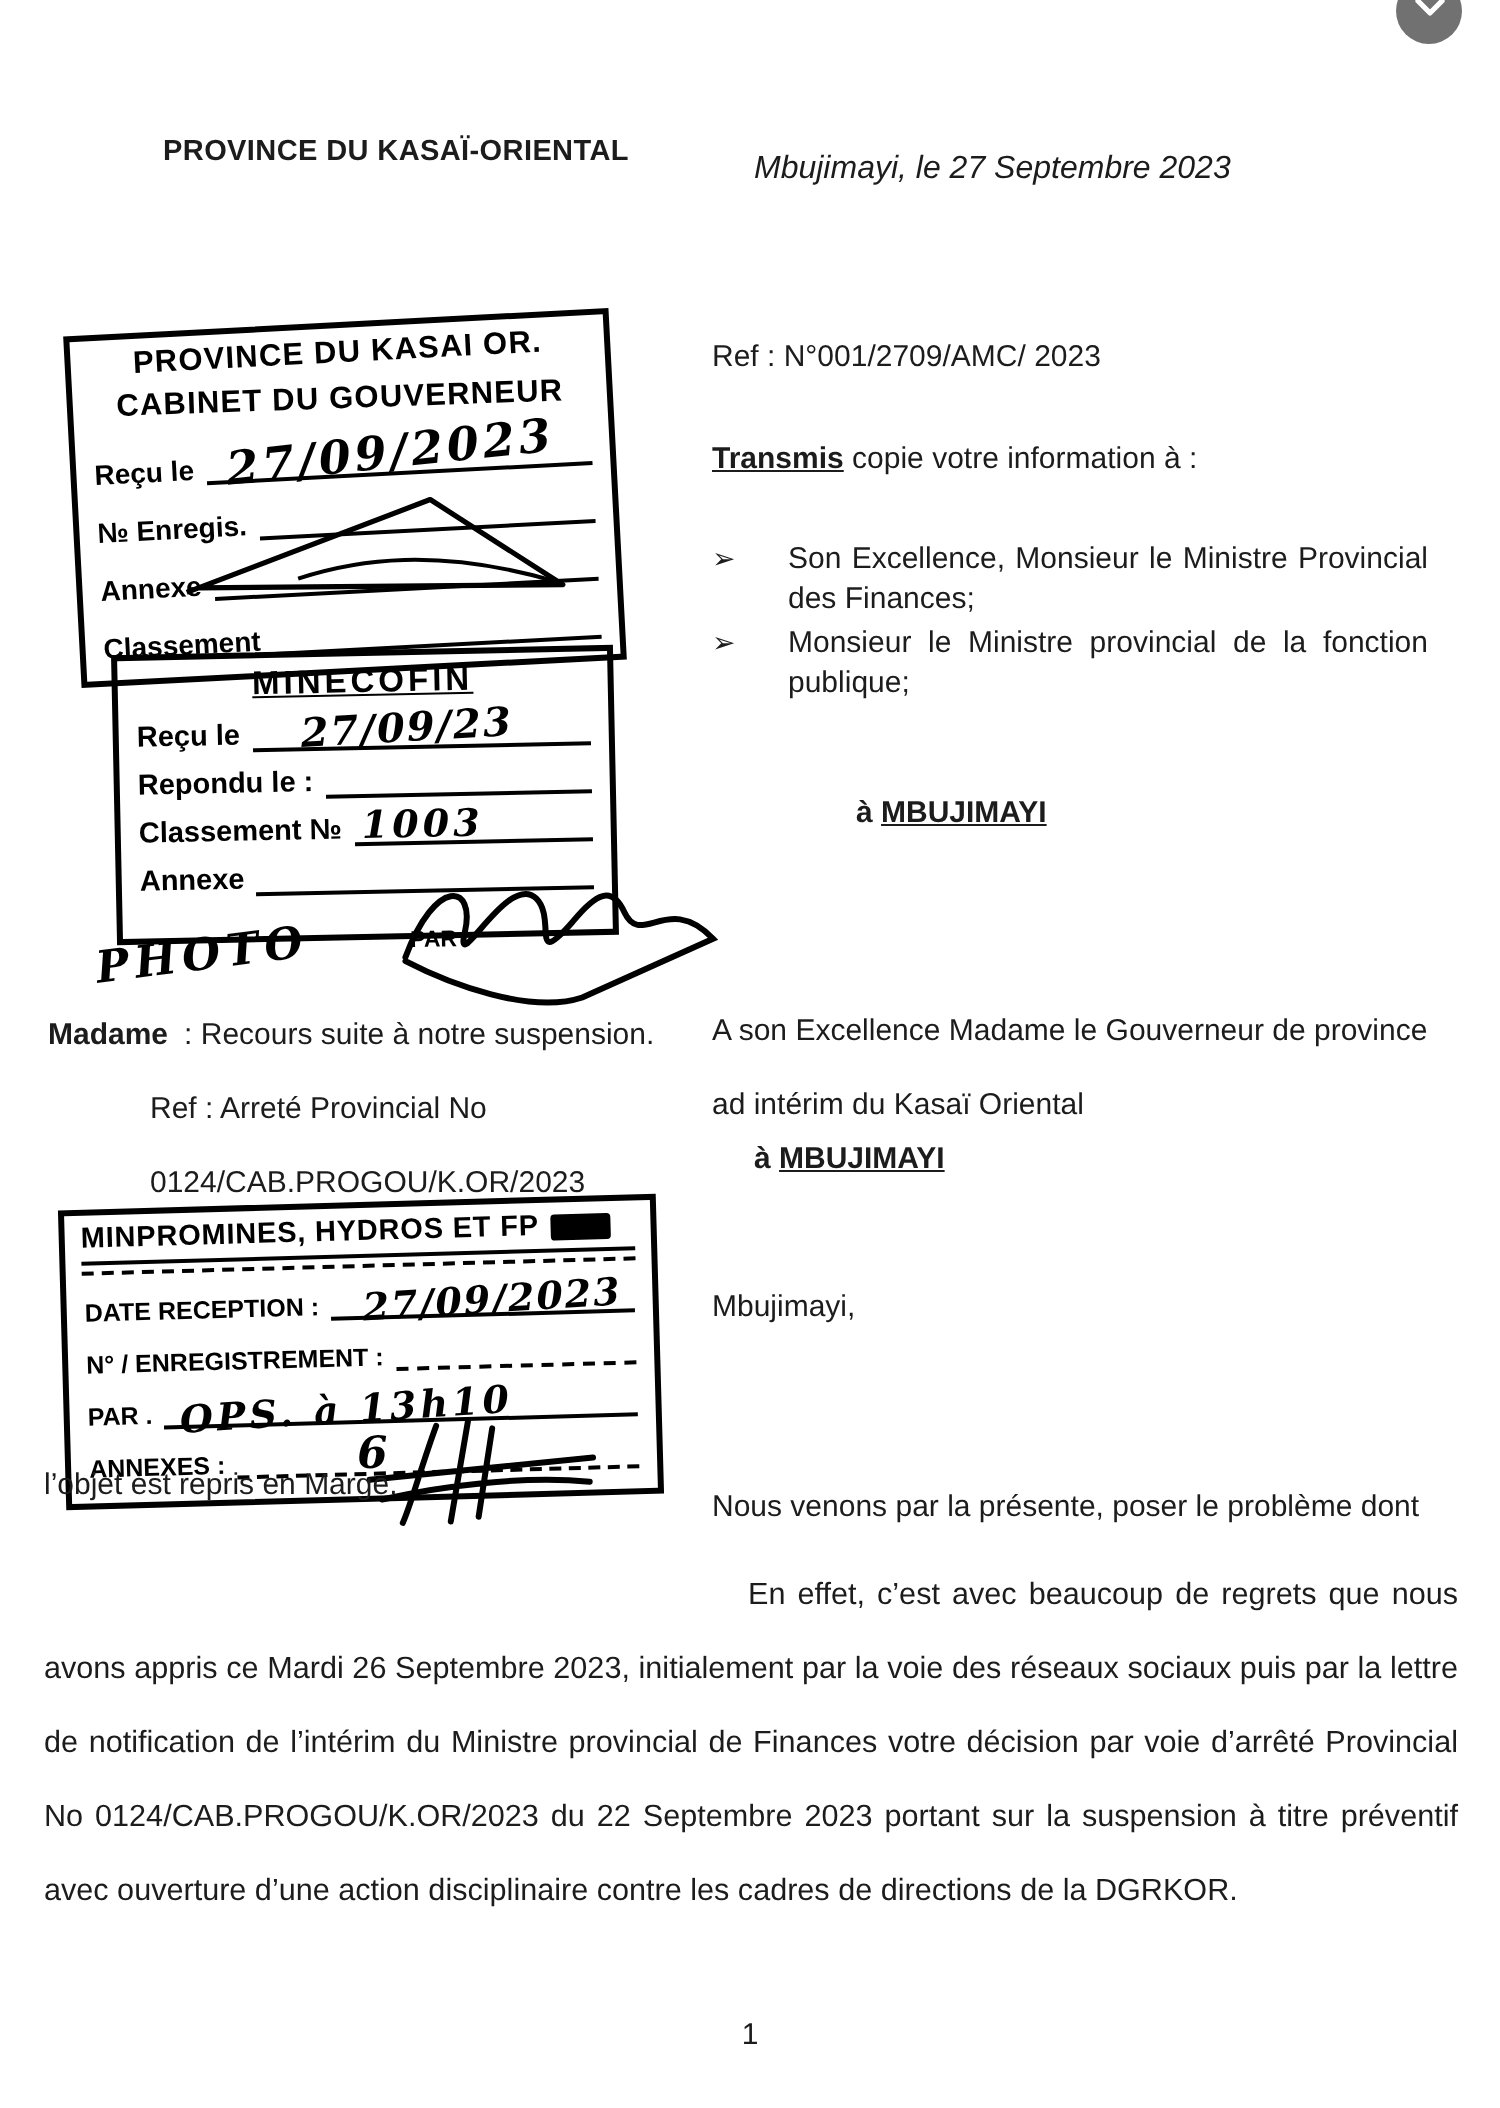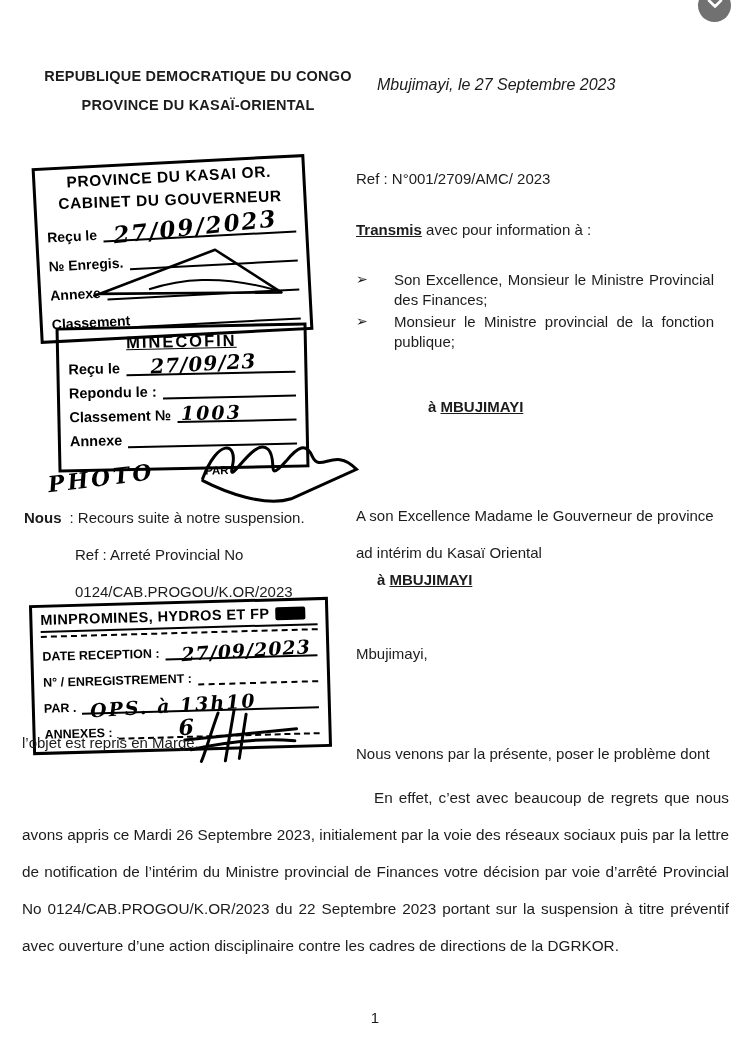--- a/index.html
+++ b/index.html
@@ -93,21 +93,20 @@
 
 <div class="page">
 
   <div class="scroll-btn">
     <svg width="16" height="9" viewBox="0 0 16 9">
       <polyline points="2,1.5 8,7.5 14,1.5" fill="none" stroke="#ffffff" stroke-width="2.6" stroke-linecap="round" stroke-linejoin="round"></polyline>
     </svg>
   </div>
 
   <div class="abs hdr-left">
-    <div class="nowrap">REPUBLIQUE DEMOCRATIQUE DU CONGO</div>
     <div class="nowrap">PROVINCE DU KASAÏ-ORIENTAL</div>
   </div>
   <div class="abs place-date nowrap">Mbujimayi, le 27 Septembre 2023</div>
 
   <div class="stamp stamp1">
     <div class="s1-title nowrap">PROVINCE DU KASAI OR.</div>
     <div class="s1-title t2 nowrap">CABINET DU GOUVERNEUR</div>
     <div class="srow">
       <span class="slabel">Reçu le</span>
       <span class="fill">
@@ -156,21 +155,21 @@
     </div>
     <span class="hand h-photo">PHOTO</span>
     <span class="s2-par">PAR</span>
     <svg class="scribble2" width="170" height="80" viewBox="0 0 170 80">
       <path d="M8,50 C24,10 44,14 38,38 C32,62 60,8 74,22 C84,32 70,58 92,34 C104,20 112,16 118,30 C126,48 140,20 162,44 L96,72 C70,80 30,64 8,52" fill="none" stroke="#000" stroke-width="3" stroke-linecap="round"></path>
     </svg>
   </div>
 
   <div class="abs objet">
     <div>
-      <span class="lbl">Nous</span><span>: Recours suite à notre suspension.</span>
+      <span class="lbl">Madame</span><span>: Recours suite à notre suspension.</span>
     </div>
     <div class="ind nowrap">Ref : Arreté Provincial No</div>
     <div class="ind nowrap">0124/CAB.PROGOU/K.OR/2023</div>
   </div>
 
   <div class="stamp stamp3">
     <div class="s3-titlerow">
       <span class="s3-title">MINPROMINES, HYDROS ET FP</span>
       <span class="smudge"></span>
     </div>
@@ -201,21 +200,21 @@
     <svg class="scribble3" width="120" height="56" viewBox="0 0 120 56">
       <path d="M38,4 C30,24 24,44 20,52 M54,2 L44,52 M66,6 L58,50 M4,30 L116,22 M10,40 C40,34 80,30 114,34" fill="none" stroke="#000" stroke-width="3" stroke-linecap="round"></path>
     </svg>
   </div>
 
   <div class="abs margin-note nowrap">l’objet est repris en Marge.</div>
 
   <div class="abs rcol ref-line nowrap">Ref : N°001/2709/AMC/ 2023</div>
 
   <div class="abs rcol transmis-line nowrap">
-    <span class="tword">Transmis</span><span> avec pour information à :</span>
+    <span class="tword">Transmis</span><span> copie votre information à :</span>
   </div>
 
   <div class="abs rcol recipients">
     <div class="recipient">
       <span class="marker">➢</span>
       <span class="rtext">Son Excellence, Monsieur le Ministre Provincial des Finances;</span>
     </div>
     <div class="recipient">
       <span class="marker">➢</span>
       <span class="rtext">Monsieur le Ministre provincial de la fonction publique;</span>

